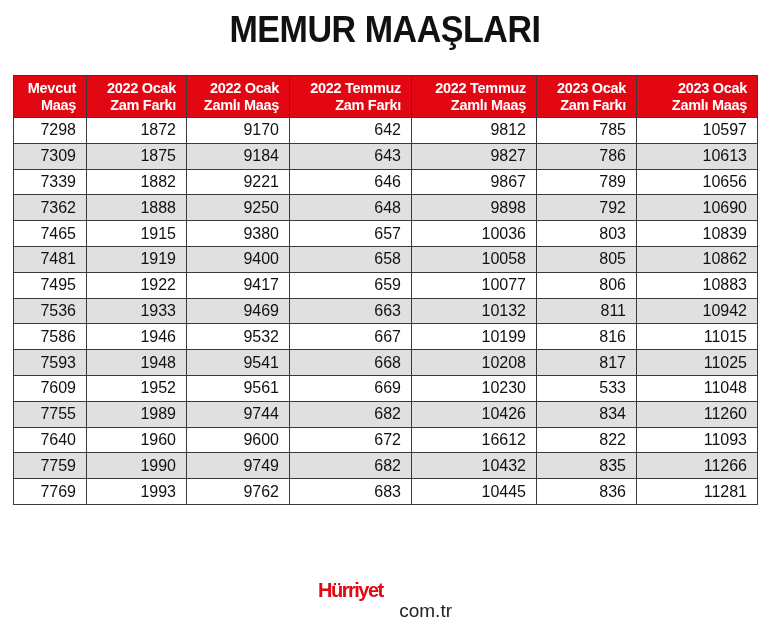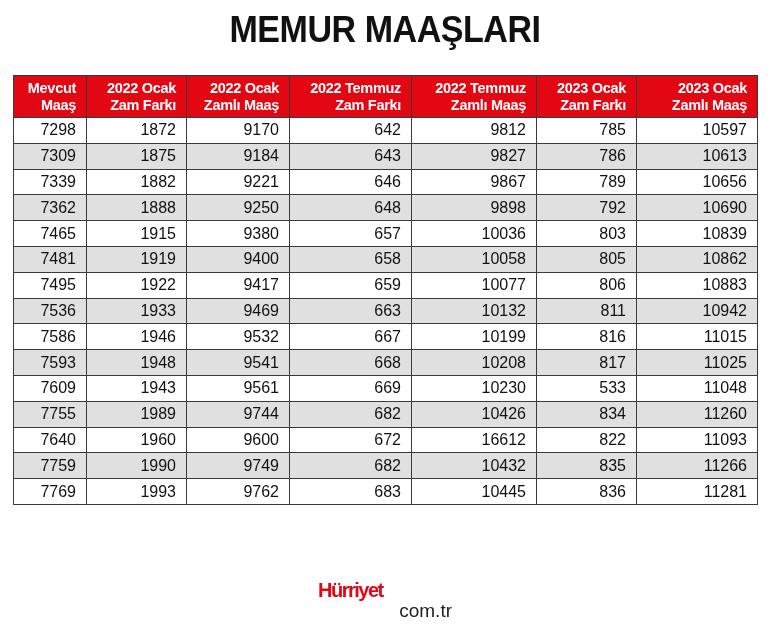--- a/index.html
+++ b/index.html
@@ -230,21 +230,21 @@
         <td>7593</td>
         <td>1948</td>
         <td>9541</td>
         <td>668</td>
         <td>10208</td>
         <td>817</td>
         <td>11025</td>
       </tr>
       <tr>
         <td>7609</td>
-        <td>1943</td>
+        <td>1952</td>
         <td>9561</td>
         <td>669</td>
         <td>10230</td>
         <td>533</td>
         <td>11048</td>
       </tr>
       <tr>
         <td>7755</td>
         <td>1989</td>
         <td>9744</td>

